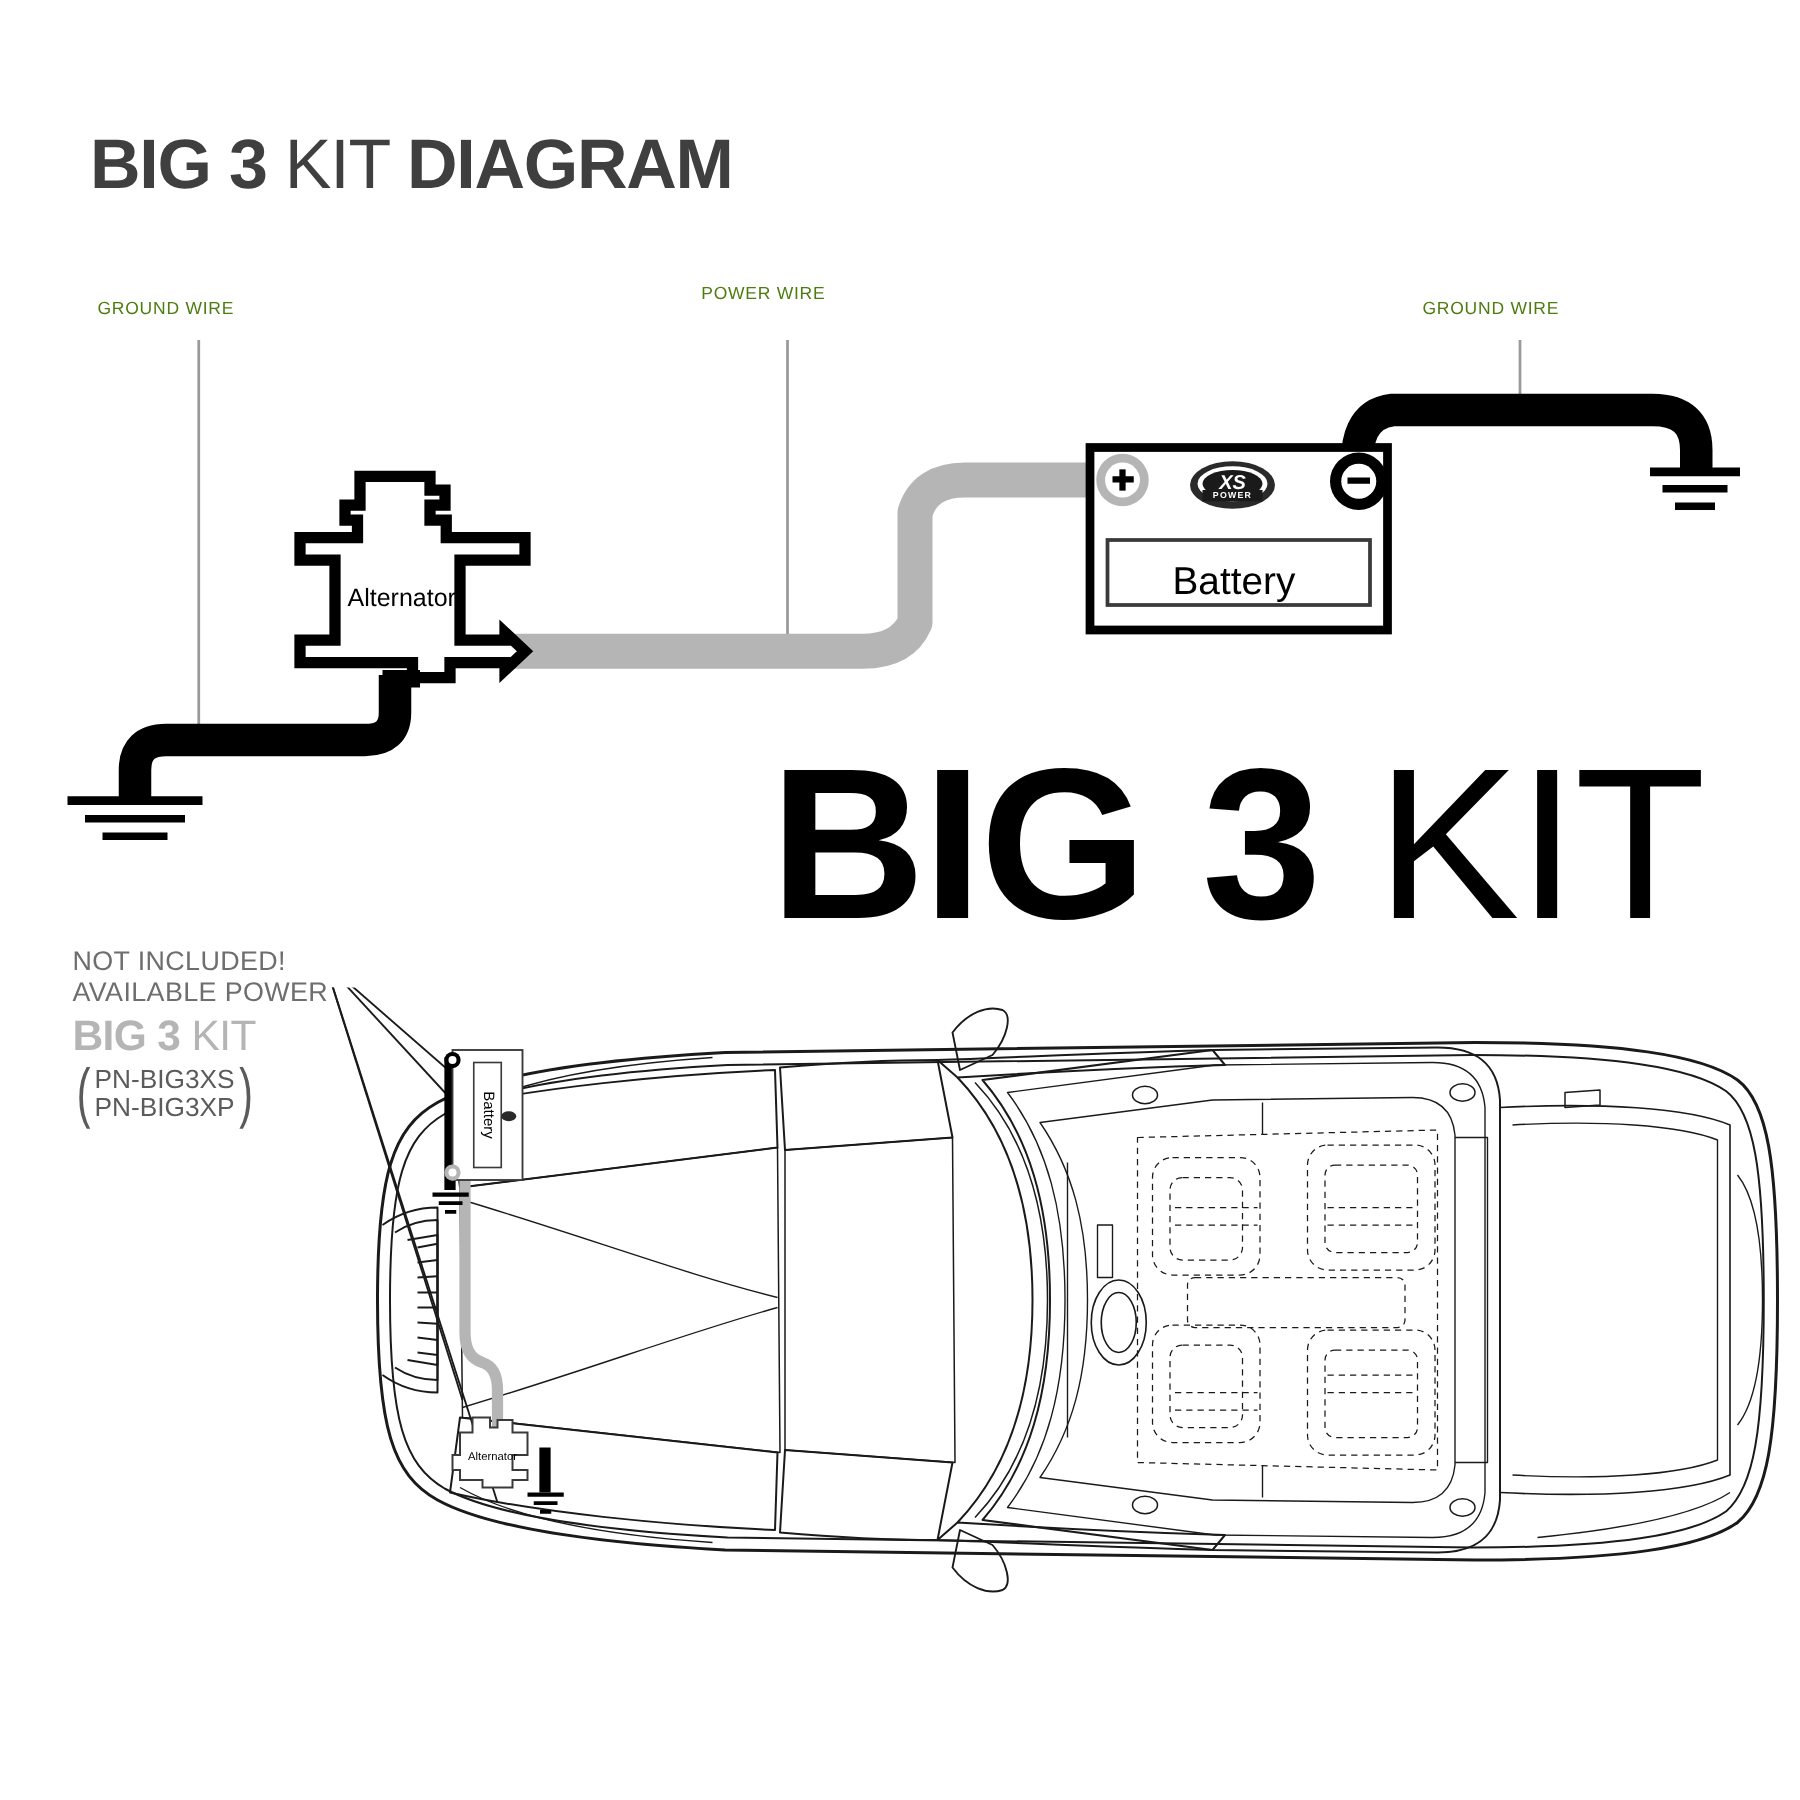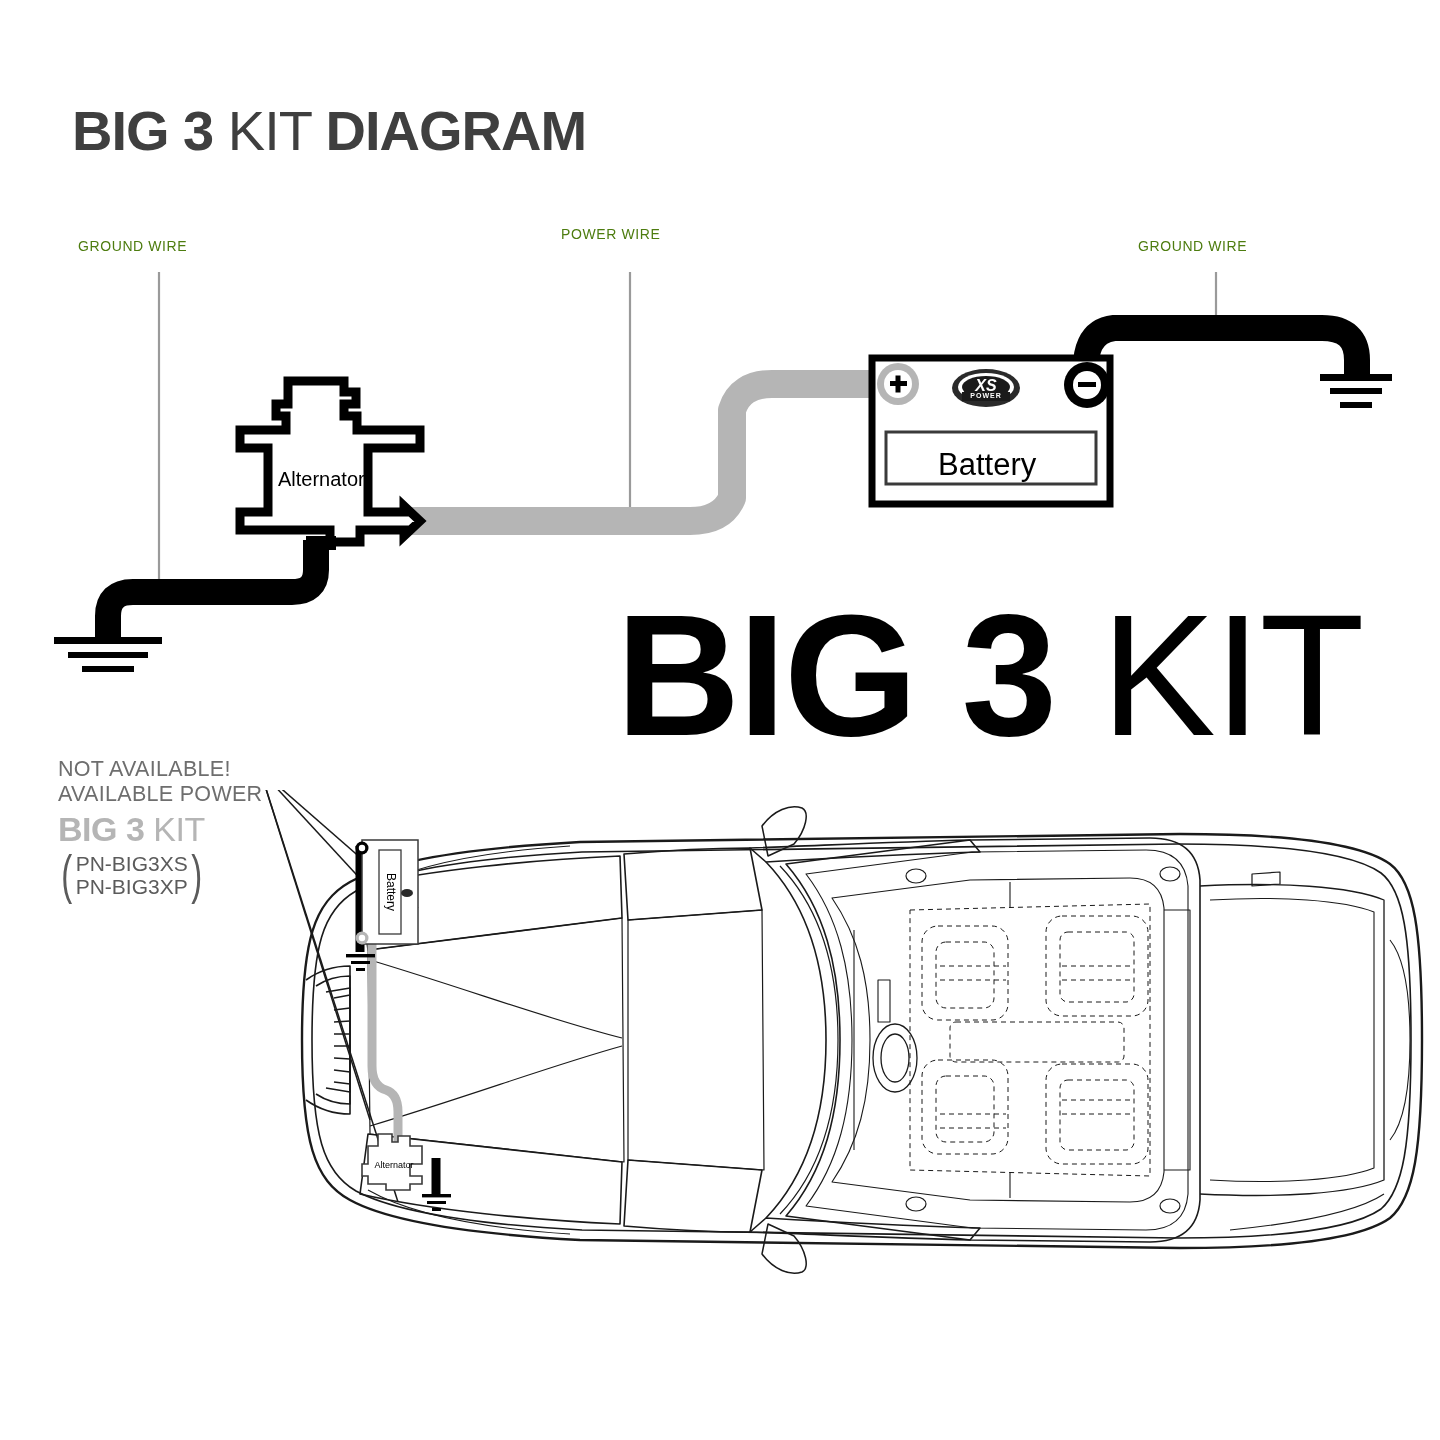--- a/index.html
+++ b/index.html
@@ -129,21 +129,21 @@
   </svg>
 
   <div id="alt-text">Alternator</div>
   <div id="batt-text">Battery</div>
 
   <div id="headline">
     <span class="hv">BIG 3</span><span class="lt"> KIT</span>
   </div>
 
   <div id="notice">
-    <div class="notice-line">NOT AVAILABLE!</div>
+    <div class="notice-line">NOT INCLUDED!</div>
     <div class="notice-line">AVAILABLE POWER</div>
     <div id="notice-kit">
       <span class="hv">BIG 3</span><span class="lt"> KIT</span>
     </div>
     <div id="pn-wrap">
       <span class="paren">(</span>
       <span id="pn-list">
         <span class="pn">PN-BIG3XS</span>
         <span class="pn">PN-BIG3XP</span>
       </span>

